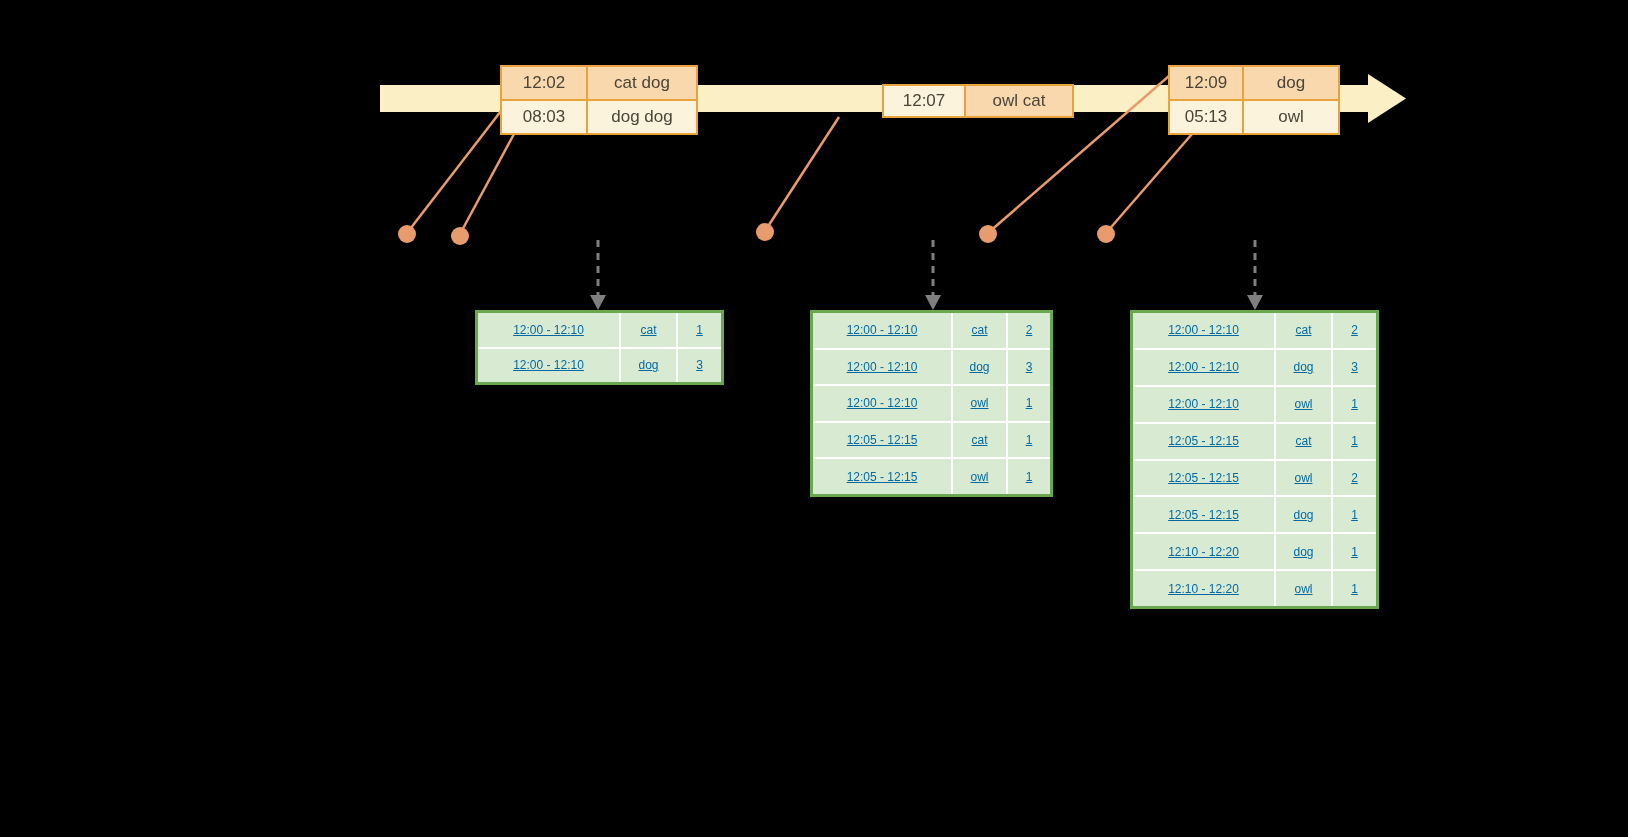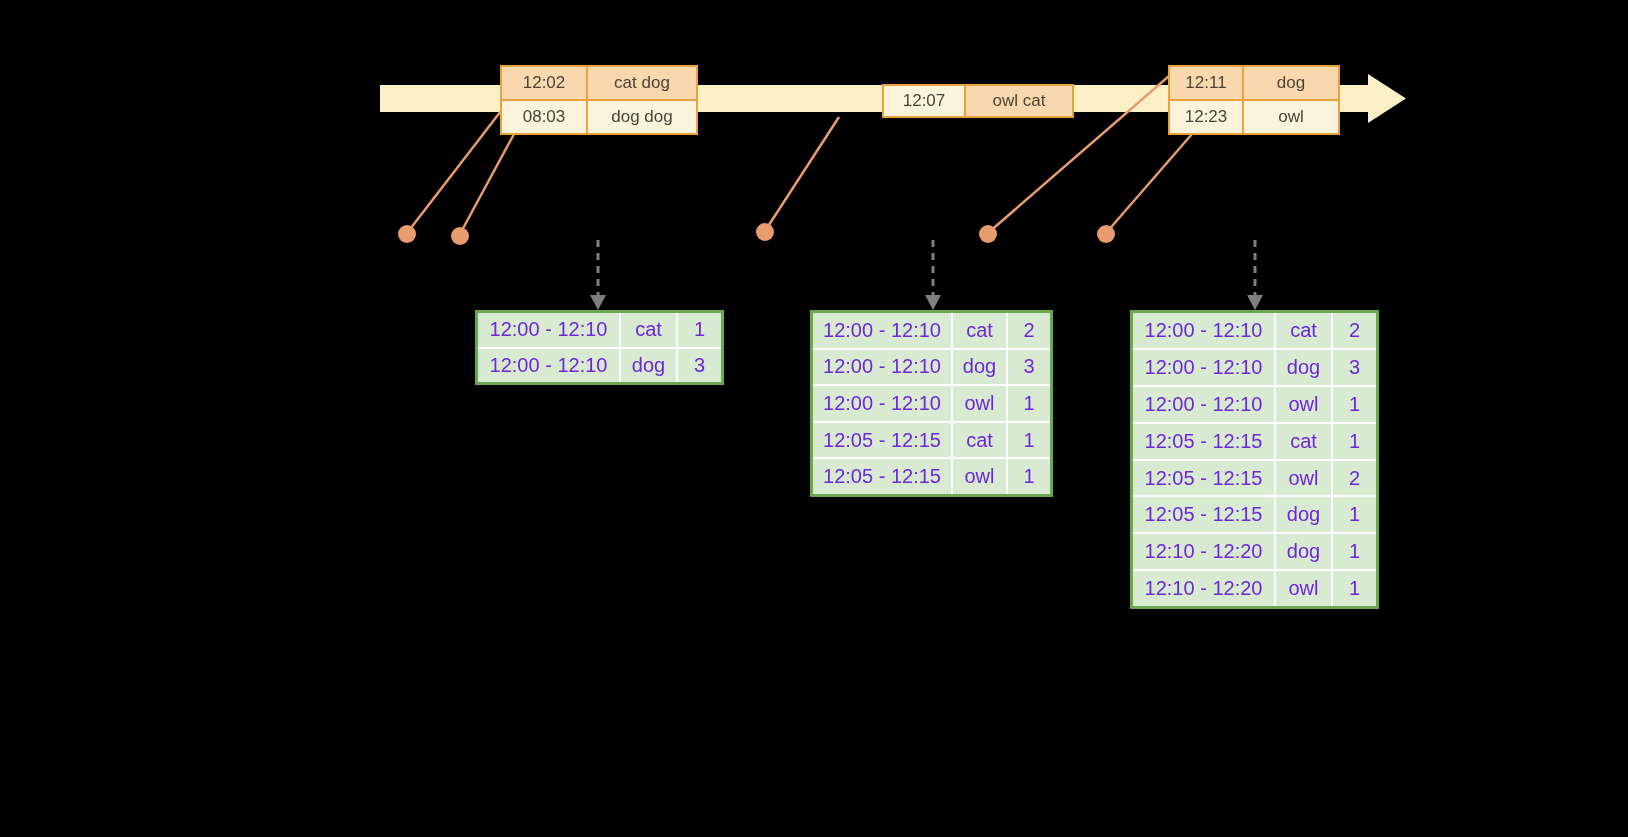--- a/index.html
+++ b/index.html
@@ -39,21 +39,21 @@
     gap: 2px;
     background: #FFFFFF;       
     border: 3px solid #6AA84F; 
   }
   .r1 { left: 475px;  top: 310px; grid-template-columns: 141px 55px 43px; grid-auto-rows: 33.5px; }
   .r2 { left: 810px;  top: 310px; grid-template-columns: 138px 53px 42px; grid-auto-rows: 34.6px; }
   .r3 { left: 1130px; top: 310px; grid-template-columns: 141px 55px 43px; grid-auto-rows: 34.9px; }
   .rcell {
     background: #D9EAD3;
     display: flex; align-items: center; justify-content: center;
-    font-size: 20px; color: #6d28d9; white-space: nowrap;
+    font-size: 12px; color: #0369a1; white-space: nowrap; text-decoration: underline;
   }
 </style>
 </head>
 <body>
 
 <div class="canvas">
 
   <svg class="gfx-layer" width="1628" height="837" viewBox="0 0 1628 837">
 
     <rect x="380" y="85" width="990" height="27" fill="#FBEFC6"></rect>
@@ -87,23 +87,23 @@
     <div class="ecell cream">08:03</div>
     <div class="ecell cream">dog dog</div>
   </div>
 
   <div class="etable e2">
     <div class="ecell cream">12:07</div>
     <div class="ecell peach">owl cat</div>
   </div>
 
   <div class="etable e3">
-    <div class="ecell peach">12:11</div>
+    <div class="ecell peach">12:09</div>
     <div class="ecell peach">dog</div>
-    <div class="ecell cream">12:23</div>
+    <div class="ecell cream">05:13</div>
     <div class="ecell cream">owl</div>
   </div>
 
   <div class="rtable r1">
     <div class="rcell">12:00 - 12:10</div>
     <div class="rcell">cat</div>
     <div class="rcell">1</div>
     <div class="rcell">12:00 - 12:10</div>
     <div class="rcell">dog</div>
     <div class="rcell">3</div>

